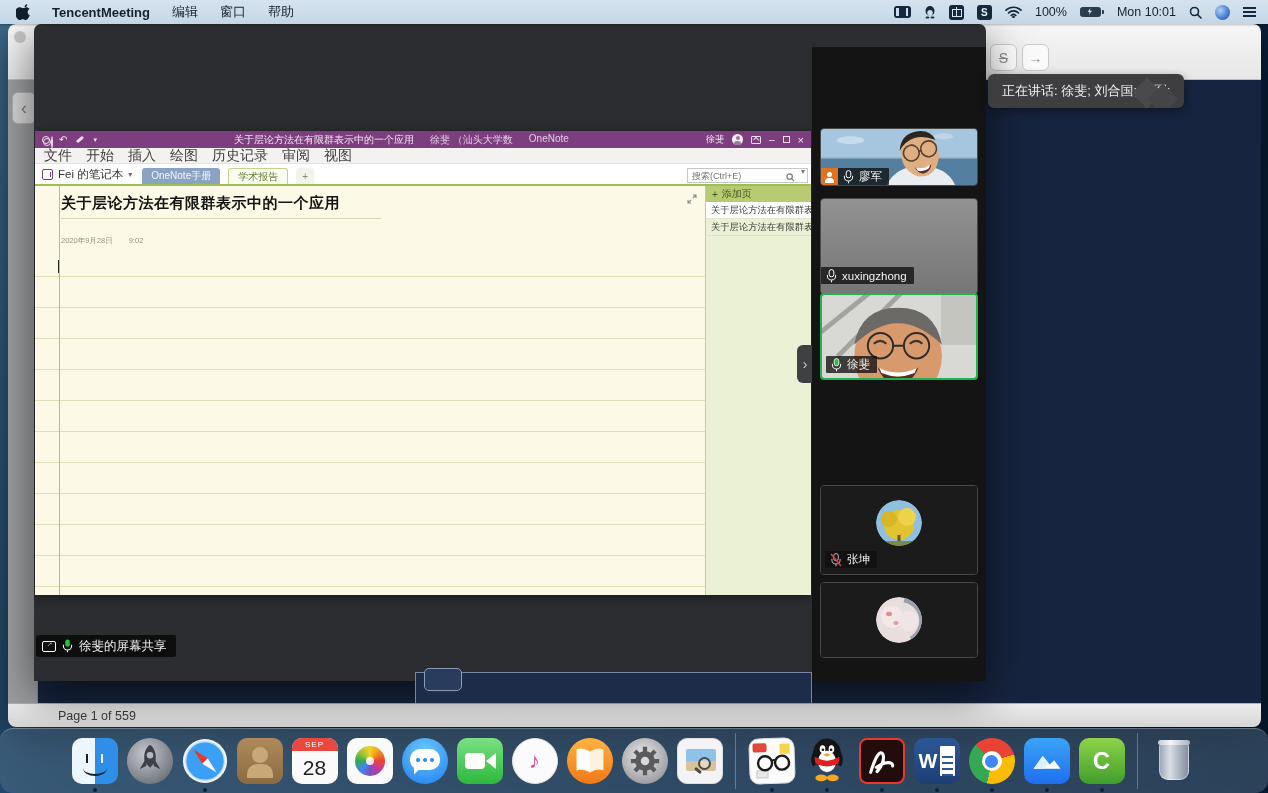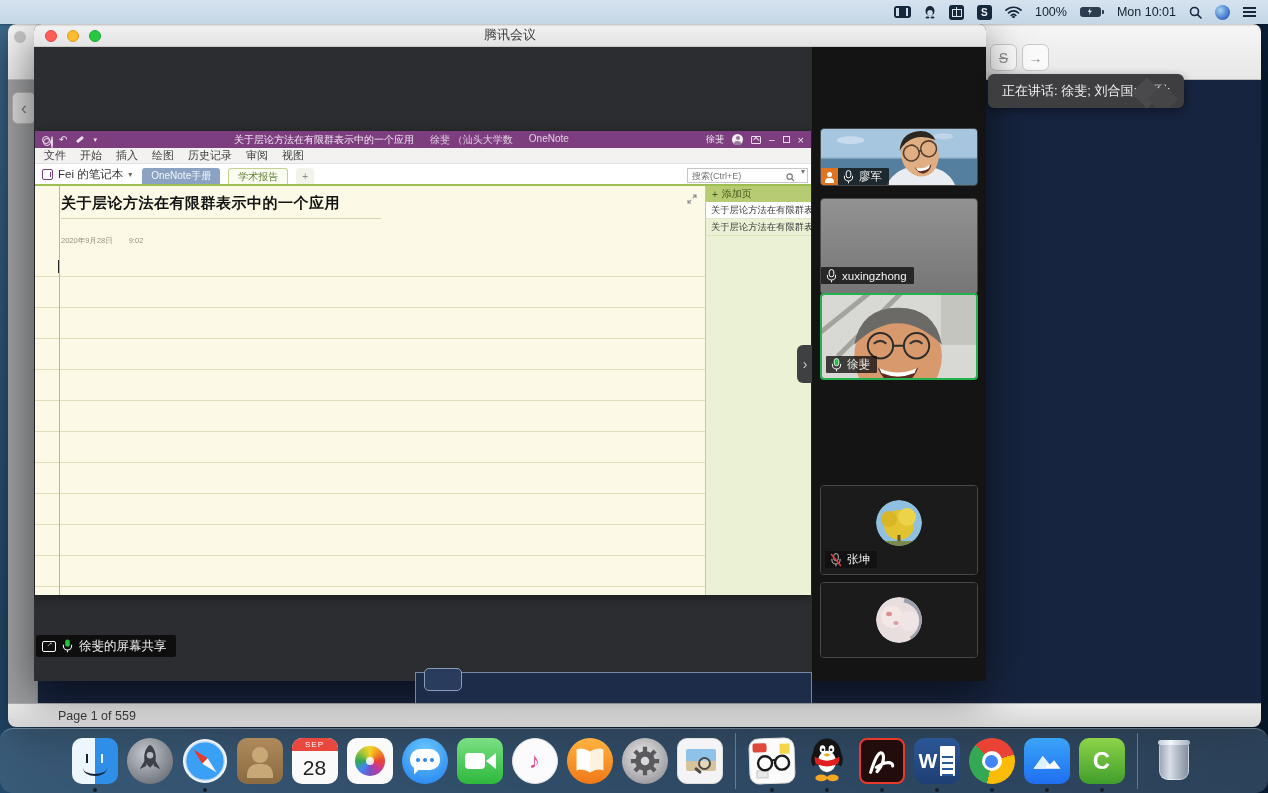--- a/index.html
+++ b/index.html
@@ -72,21 +72,21 @@
   #on-titlebar .titlegrp { flex:1; display:flex; justify-content:center; gap:16px; white-space:nowrap; overflow:hidden; }
   #on-titlebar .ctrls { display:flex; align-items:center; gap:8px; }
   .on-avatar { width:11px; height:11px; border-radius:50%; background:#f3eef3; position:relative; }
   .on-avatar::before{ content:""; position:absolute; left:3.5px; top:2px; width:4px; height:4px; border-radius:50%; background:#9a7a9a; }
   .on-avatar::after{ content:""; position:absolute; left:2px; top:6.5px; width:7px; height:4px; border-radius:3px 3px 0 0; background:#9a7a9a; }
   .ribbonico { width:10px; height:8px; border:1px solid #eadcea; border-radius:1px; position:relative; }
   .ribbonico::after { content:""; position:absolute; left:2px; top:1.5px; width:4px; height:2.5px; border-left:1px solid #eadcea; border-top:1px solid #eadcea; transform:rotate(45deg); }
   .restorebox { width:7px; height:7px; border:1px solid #eadcea; }
 
   #on-menurow { height:16px; background:#f3f2f1; display:flex; align-items:center; gap:14px; padding-left:9px;
-    font-size:11px; color:#3f3f3f; border-bottom:1px solid #e4e2e0; }
+    font-size:14px; color:#3f3f3f; border-bottom:1px solid #e4e2e0; }
 
   #on-headerrow { height:22px; background:#fff; border-bottom:2.5px solid #9dbf52; display:flex; align-items:center; padding-left:7px; }
   .nbico { width:11px; height:11px; border:1.3px solid #7d3e7f; border-radius:2px; position:relative; margin-right:5px; }
   .nbico::after { content:""; position:absolute; left:2px; top:2px; width:4.5px; height:5px; border-right:1.3px solid #7d3e7f; }
   .nbname { font-size:11.5px; color:#333; }
   .nbcaret { font-size:8px; color:#666; margin:0 10px 0 5px; }
   .sectab { height:16px; align-self:flex-end; display:flex; align-items:center; padding:0 9px; font-size:10px; border-radius:3px 3px 0 0; margin-right:8px; white-space:nowrap; }
   .sectab.blue { background:#8ba2c2; color:#f2f6fb; }
   .sectab.active { background:#fbfcf0; color:#5d7c31; border:1px solid #c3d28d; border-bottom:none; }
   .sectab.add { background:#f2f4ec; color:#8a8a8a; padding:0 6px; }
@@ -207,20 +207,31 @@
     background:linear-gradient(90deg,#b9c2cfcc,#f0f4f9e0 35%,#98a2b2cc); border:1px solid rgba(255,255,255,.5); position:relative; }
   .trash::before { content:""; position:absolute; left:-2px; top:-3px; right:-2px; height:5px; border-radius:3px;
     background:linear-gradient(90deg,#c4ccd8,#f4f7fb 40%,#a6afbf); }
 
   .mini-mic { flex:0 0 auto; }
 </style>
 </head>
 <body>
 
 <div id="menubar">
+  <div class="left">
+    <span class="mb-ico">
+      <svg width="14" height="16" viewBox="0 0 17 20">
+          <path fill="#101e2b" d="M11.9 1.2c.1.9-.3 1.8-.9 2.5-.6.7-1.6 1.2-2.5 1.1-.1-.9.4-1.8 1-2.4.6-.7 1.7-1.2 2.4-1.2zM15 15.4c-.5 1.1-.8 1.6-1.4 2.6-.9 1.4-2.2 3.1-3.8 3.1-1.4 0-1.8-.9-3.7-.9s-2.3.9-3.7 1c-1.6 0-2.8-1.5-3.7-2.9C-3.8 14.5-4 9.7-1.9 7.2-.7 5.8 1 5 2.6 5c1.6 0 2.6 1 4 1s2.2-1 4.1-1c1.4 0 2.9.8 4 2.1-3.5 1.9-2.9 6.9.3 8.3z" transform="translate(2 -1)"></path>
+        </svg>
+    </span>
+    <span class="appname">TencentMeeting</span>
+    <span>编辑</span>
+    <span>窗口</span>
+    <span>帮助</span>
+  </div>
   <div class="right">
     <span class="mb-ico">
         <span class="film"></span>
       </span>
     <span class="mb-ico">
       <svg width="12" height="14" viewBox="0 0 24 28">
           <ellipse cx="12" cy="12" rx="9" ry="10" fill="#16283c"></ellipse>
           <ellipse cx="12" cy="16" rx="5.5" ry="6" fill="#cfdeec"></ellipse>
           <ellipse cx="7" cy="25" rx="4" ry="2.2" fill="#16283c"></ellipse>
           <ellipse cx="17" cy="25" rx="4" ry="2.2" fill="#16283c"></ellipse>
@@ -272,26 +283,20 @@
   </div>
   <div class="statusbar">
     <span>Page 1 of 559</span>
   </div>
 </div>
 
 <div id="fragwin"></div>
 <div id="fragtab"></div>
 
 <div id="meetwin">
-  <div id="meet-titlebar">
-    <span class="tl red"></span>
-    <span class="tl yel"></span>
-    <span class="tl grn"></span>
-    <span>腾讯会议</span>
-  </div>
 
   <div id="sharearea">
 
     <div id="onenote">
       <div id="on-titlebar">
         <span class="qat">
           <span class="qcircle qcirc"><span class="qcircle" style="display:inline-block"></span><span class="qcircle"></span><span style="display:inline-block;width:8px;height:8px;border:1.2px solid #eadcea;border-radius:50%"></span></span>
           <span>↶</span>
           <span class="qpen"></span>
           <span style="font-size:7px">▾</span>

